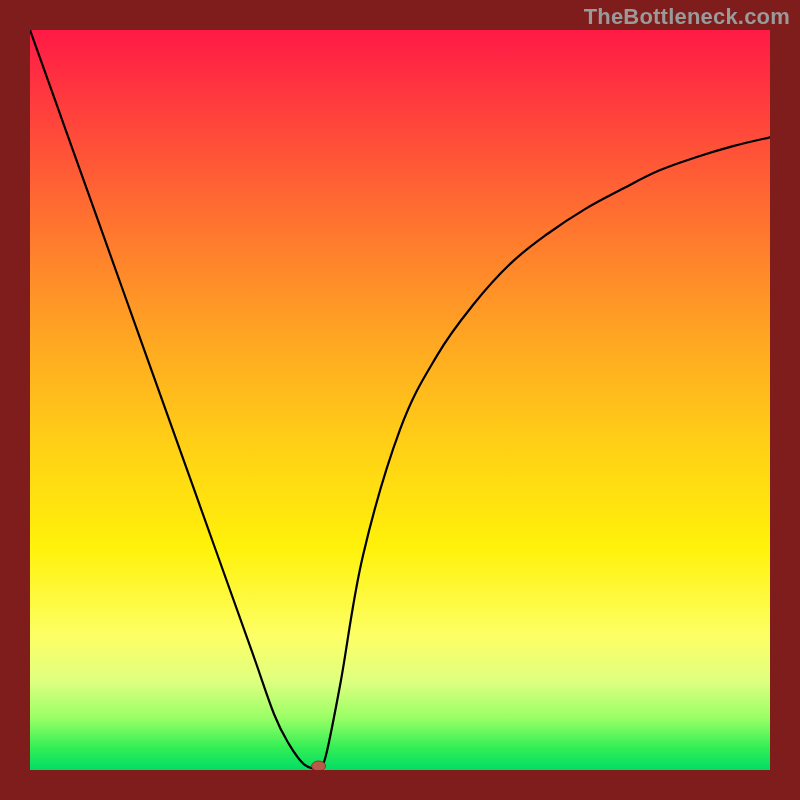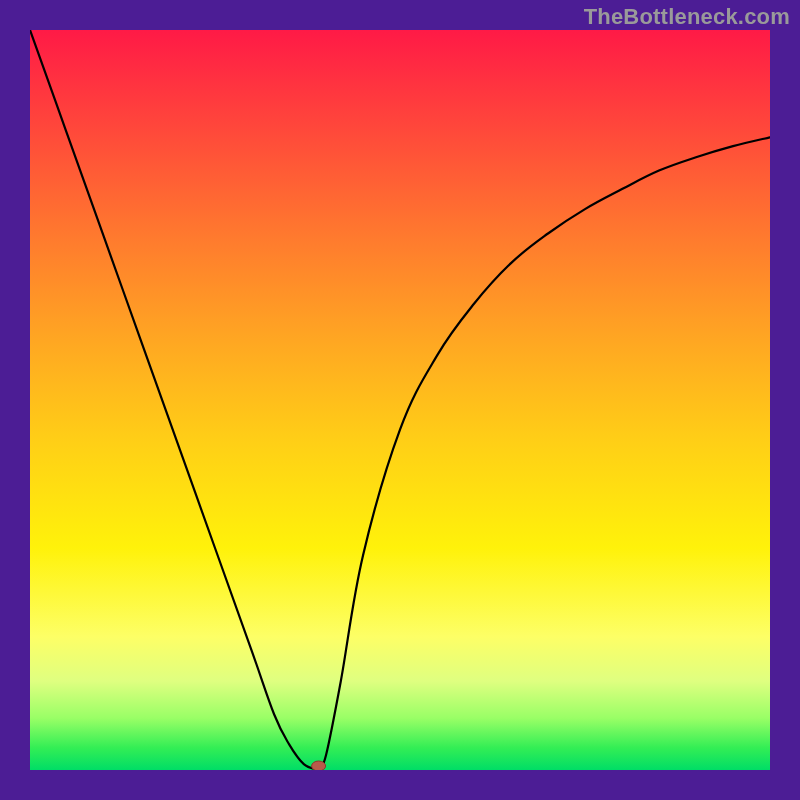--- a/index.html
+++ b/index.html
@@ -8,21 +8,21 @@
     width: 800px;
     height: 800px;
     background: #000;
     font-family: Arial, Helvetica, sans-serif;
     overflow: hidden;
   }
   .frame {
     position: relative;
     width: 800px;
     height: 800px;
-    background: #4c1d95;
+    background: #7f1d1d;
   }
   .plot {
     position: absolute;
     left: 30px;
     top: 30px;
     width: 740px;
     height: 740px;
     
     background: linear-gradient(
       to bottom,

